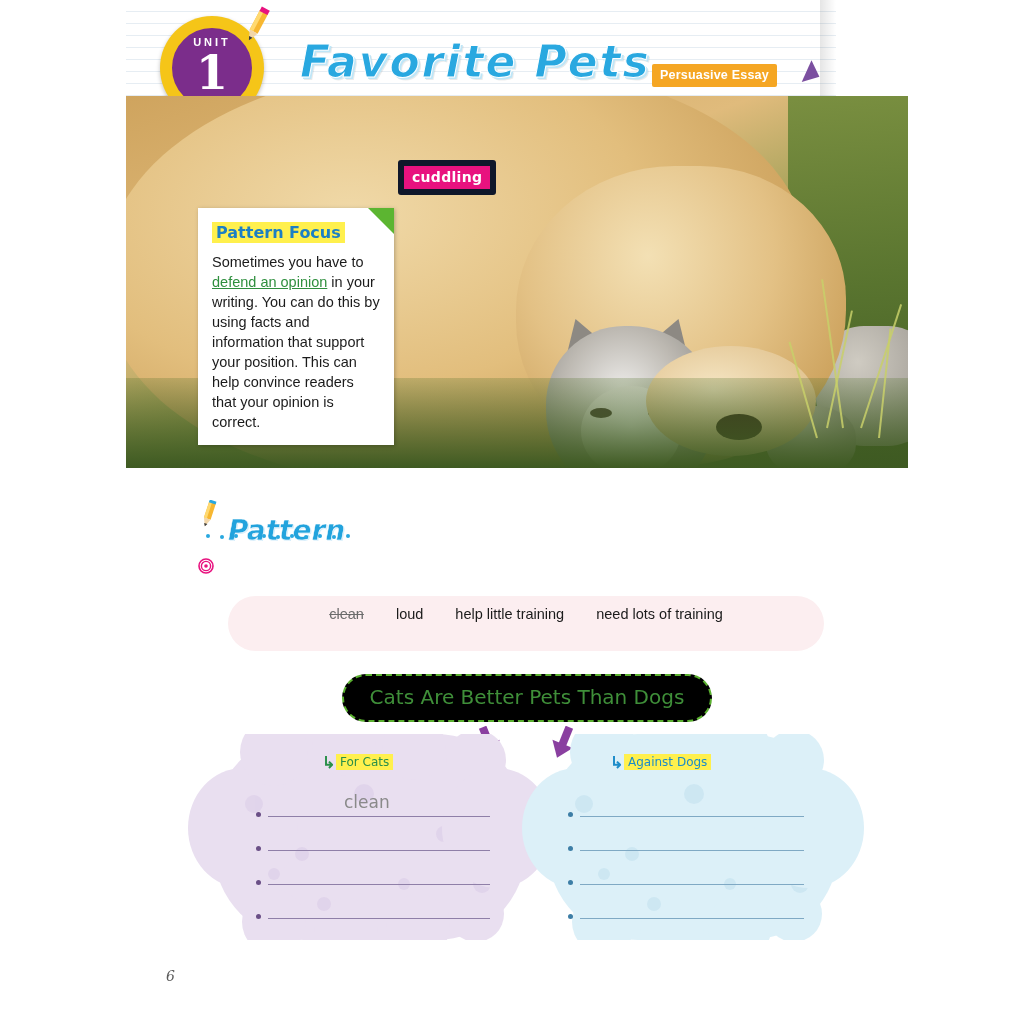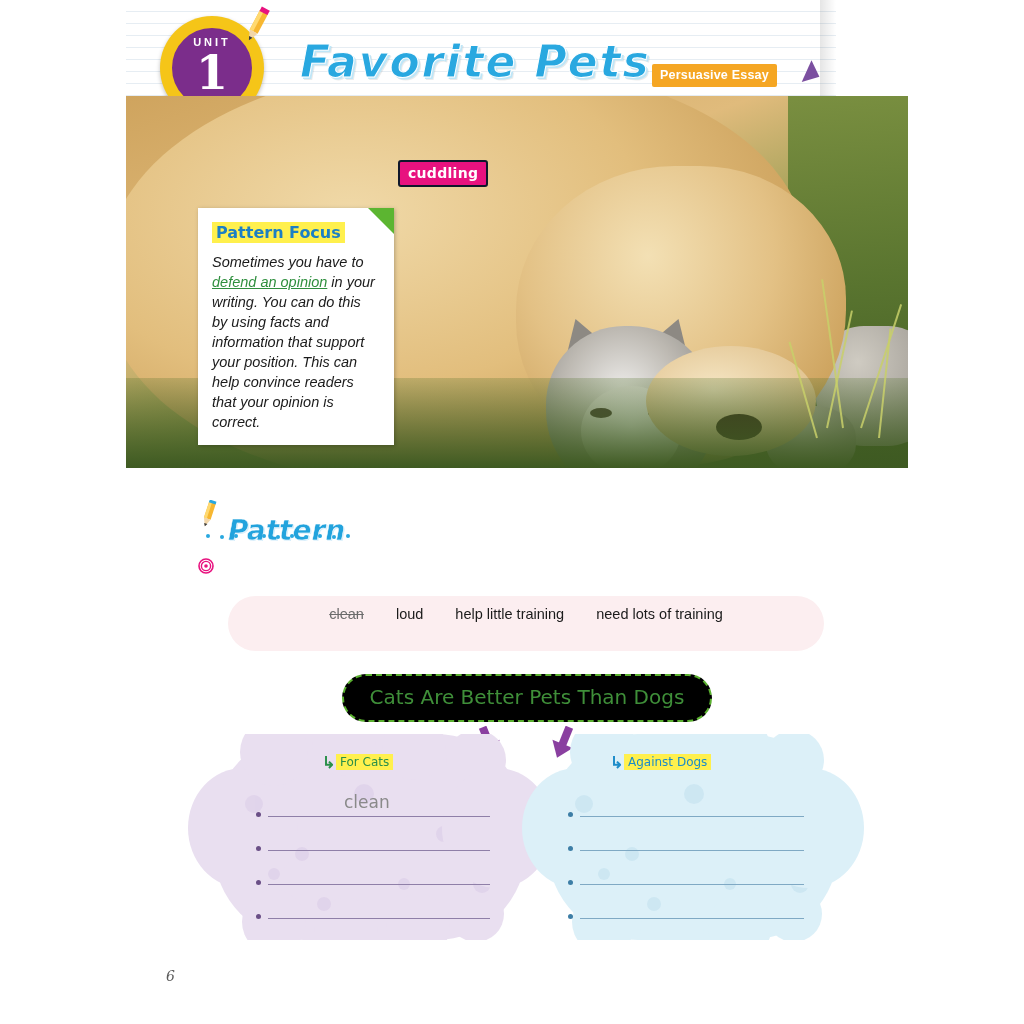--- a/index.html
+++ b/index.html
@@ -249,21 +249,21 @@
   .cuddling-label {
     position: absolute;
     left: 398px;
     top: 160px;
     background: #e8127f;
     color: #ffffff;
     font-family: "DejaVu Sans", sans-serif;
     font-size: 14px;
     font-weight: bold;
     padding: 3px 8px 4px 8px;
-    border: 2px solid #0f172a;
+    border: 6px solid #0f172a;
     border-radius: 3px;
     letter-spacing: 0.3px;
   }
 
   
   .wf-box {
     position: absolute;
     left: 198px;
     top: 208px;
     width: 196px;
@@ -288,21 +288,20 @@
     font-weight: bold;
     padding: 1px 4px;
   }
   .wf-body {
     position: absolute;
     left: 14px; top: 44px;
     width: 168px;
     font-size: 14.5px;
     line-height: 20px;
     color: #1b1b1b;
-    font-style: italic;
   }
   .wf-link {
     color: #2f8f3e;
     text-decoration: underline;
   }
 
   
   .pattern-head {
     position: absolute;
     left: 196px;

